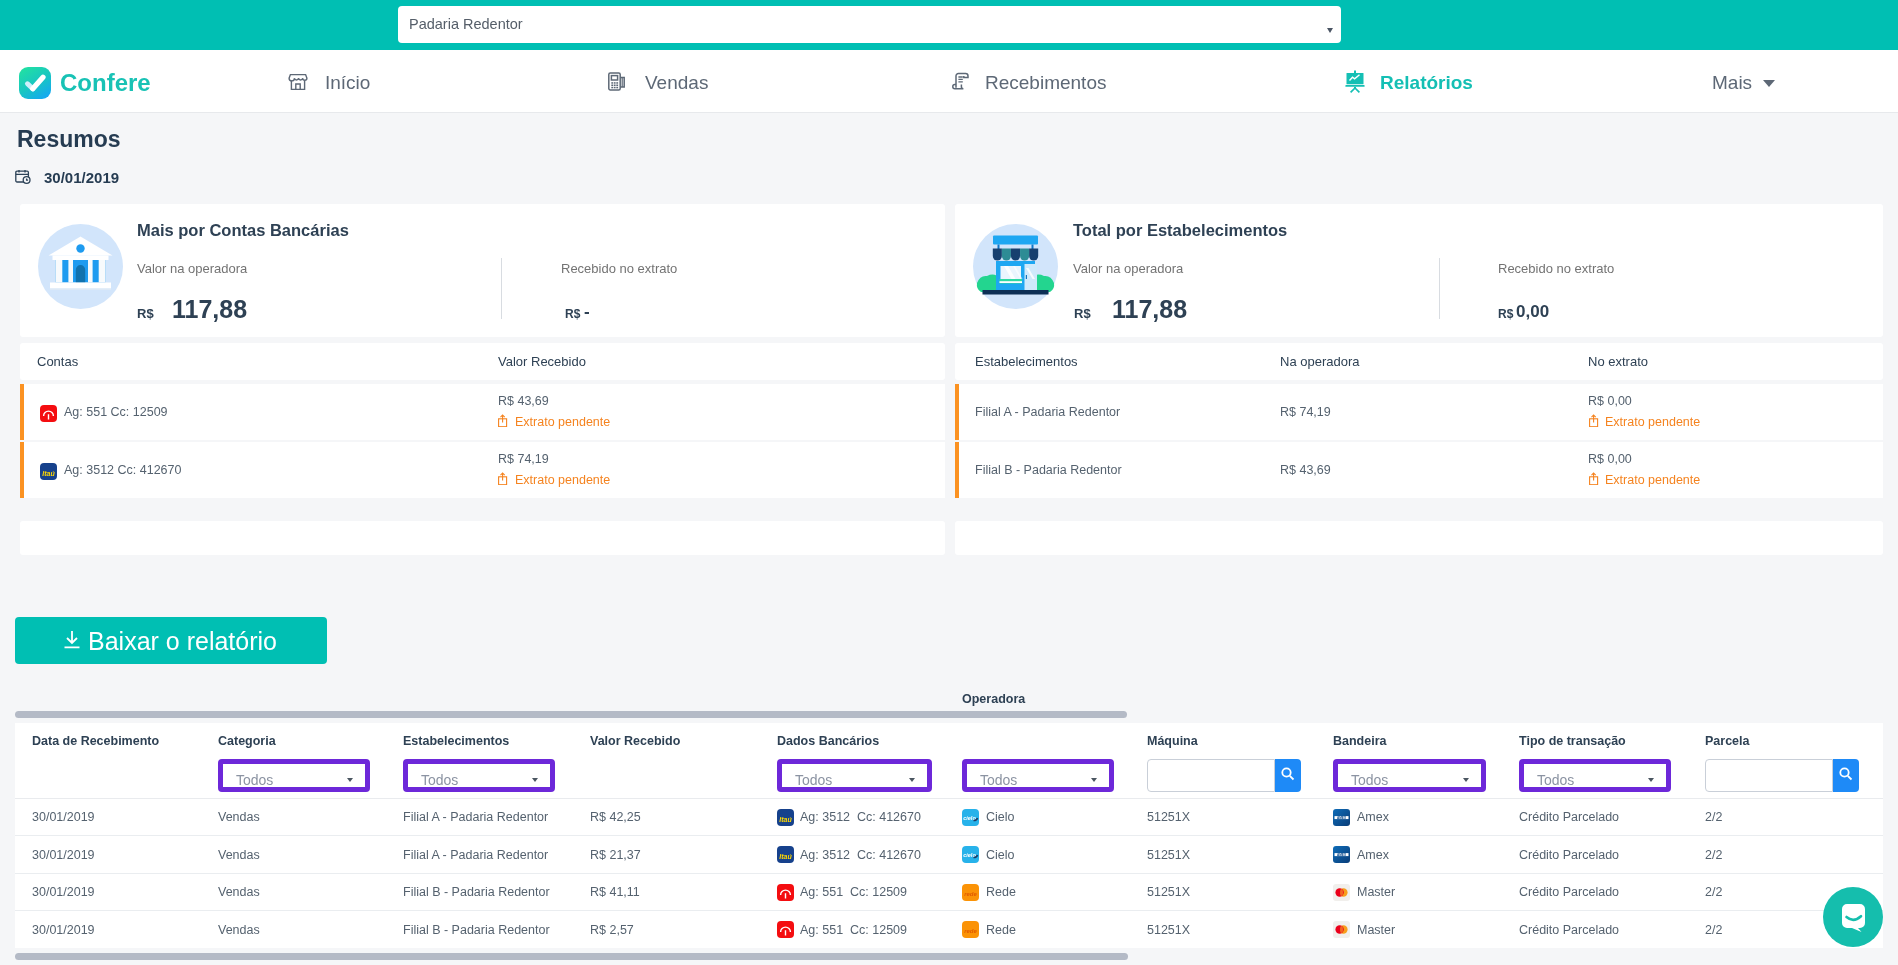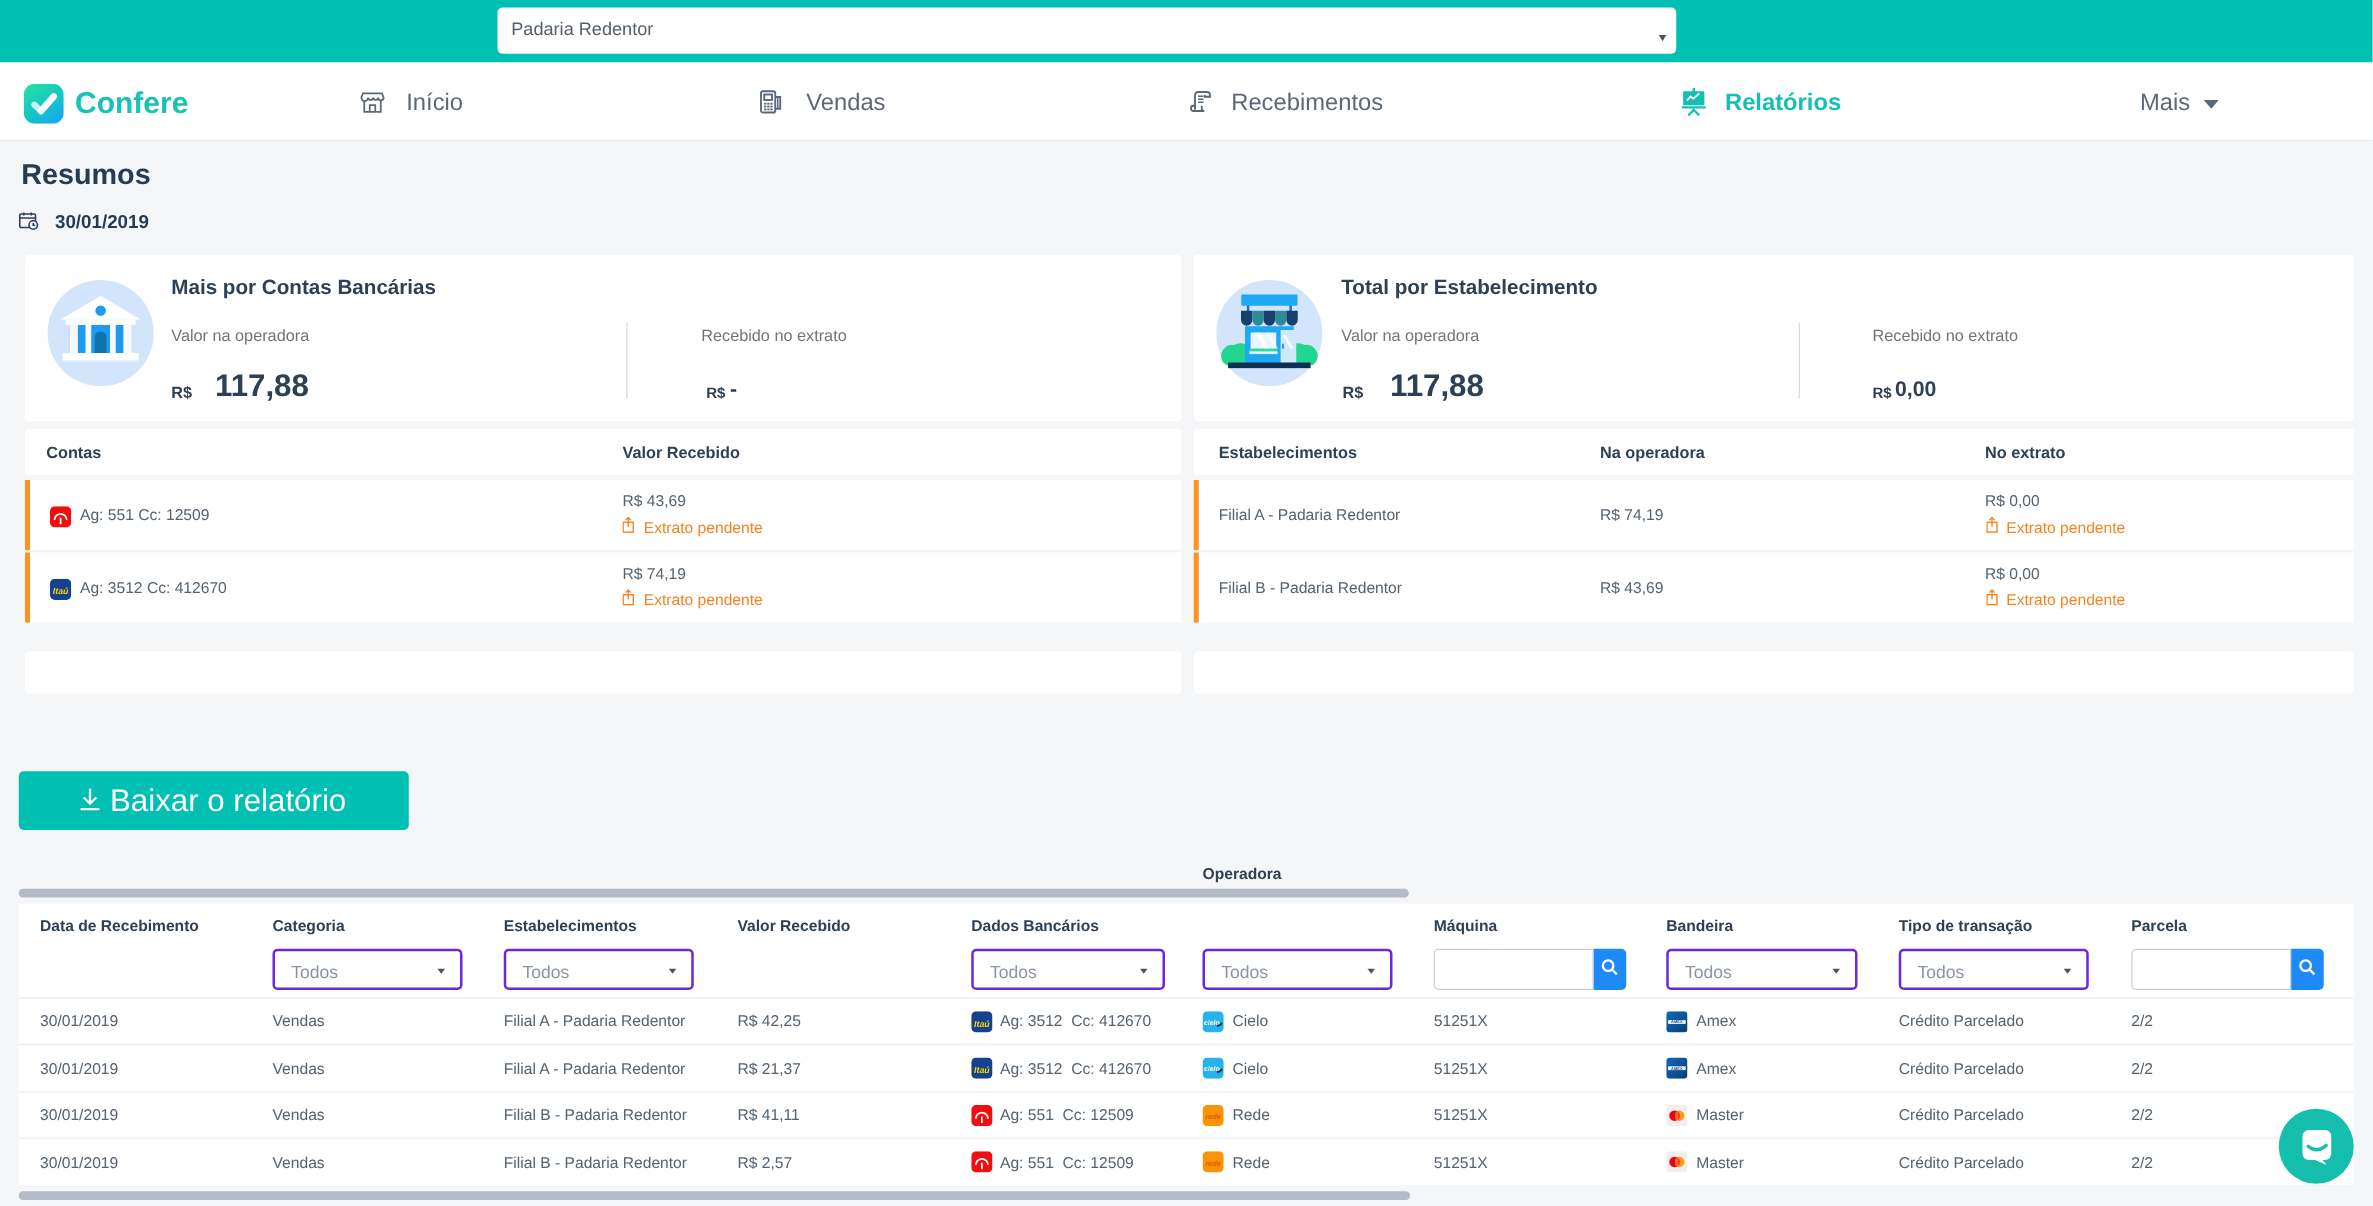--- a/index.html
+++ b/index.html
@@ -2,25 +2,25 @@
 <html><head><meta charset="utf-8">
 <style>
 *{margin:0;padding:0;box-sizing:border-box}
 html,body{width:1898px;height:965px;overflow:hidden;background:#f5f6f8;font-family:"Liberation Sans",sans-serif;}
 .a{position:absolute}
 .b{font-weight:700}
 .dk{color:#2e4154}
 .gy{color:#737373}
 .or{color:#f5831f}
 .card{background:#fff;border-radius:3px}
-.hd{font-size:13px;font-weight:700;color:#2e4154}
+.hd{font-size:13px;font-weight:400;color:#2e4154}
 .hd2{font-size:12.5px;font-weight:700;color:#2e4154}
 .cell{font-size:12.5px;color:#55626f}
 .row{background:#fff;border-left:4px solid #fb9222}
-.sel{background:#fff;border:2px solid #6d28d9;border-radius:4px;height:33px}
+.sel{background:#fff;border:5px solid #6d28d9;border-radius:4px;height:33px}
 .sel span{position:absolute;left:13px;top:8px;font-size:14px;color:#8b93a2}
 .sel i{position:absolute;right:12px;top:14px;width:0;height:0;border-left:3.8px solid transparent;border-right:3.8px solid transparent;border-top:4.8px solid #4a5560}
 .inp{background:#fff;border:1px solid #c9cfd8;border-radius:4px 0 0 4px;height:33px}
 .sbtn{background:#1e8af7;border-radius:0 4px 4px 0;height:33px;width:26px}
 </style></head>
 <body>
 
 <div class="a" style="left:0;top:0;width:1898px;height:50px;background:#00bfb3"></div>
 <div class="a" style="left:398px;top:6px;width:943px;height:37px;background:#fff;border-radius:4px">
   <span class="a" style="left:11px;top:10px;font-size:14.5px;color:#555e69">Padaria Redentor</span>
@@ -136,21 +136,21 @@
       <rect x="27.5" y="42" width="20.5" height="13" fill="#eaf5fd"></rect>
       <path d="M31 42 l7.5 13 h4 l-7.5 -13 z" fill="#fff" opacity="0.85"></path>
       <path d="M40 42 l7.5 13 h2 l-7.5 -13 z" fill="#fff" opacity="0.6"></path>
       <rect x="26.5" y="55" width="22.5" height="4.5" fill="#2fd9a2"></rect>
       <rect x="26.5" y="57.2" width="22.5" height="1.8" fill="#fff"></rect>
       <rect x="51.5" y="40" width="12.5" height="27" fill="#cfe9fb"></rect>
       <path d="M53 44 l6.5 11 h2.5 l-6.5 -11 z" fill="#fff" opacity="0.8"></path>
       <rect x="52.8" y="51" width="1.2" height="4" fill="#1077c0"></rect>
       <rect x="9.5" y="66" width="66" height="4.5" fill="#0d2f55"></rect>
     </svg></div>
-<div class="a b dk" style="left:1073px;top:221px;font-size:16.5px">Total por Estabelecimento</div>
+<div class="a b dk" style="left:1073px;top:221px;font-size:16.5px">Total por Estabelecimentos</div>
 <div class="a gy" style="left:1073px;top:261px;font-size:13px">Valor na operadora</div>
 <div class="a b dk" style="left:1074px;top:306px;font-size:13px">R$</div>
 <div class="a b dk" style="left:1112px;top:295px;font-size:25px">117,88</div>
 <div class="a" style="left:1439px;top:258px;width:1px;height:61px;background:#d8dce1"></div>
 <div class="a gy" style="left:1498px;top:261px;font-size:13px">Recebido no extrato</div>
 <div class="a b dk" style="left:1498px;top:307px;font-size:12px">R$</div>
 <div class="a b dk" style="left:1516px;top:302px;font-size:17px">0,00</div>
 
 <div class="a card" style="left:20px;top:343px;width:925px;height:37px"></div>
 <div class="a hd" style="left:37px;top:354px">Contas</div>

